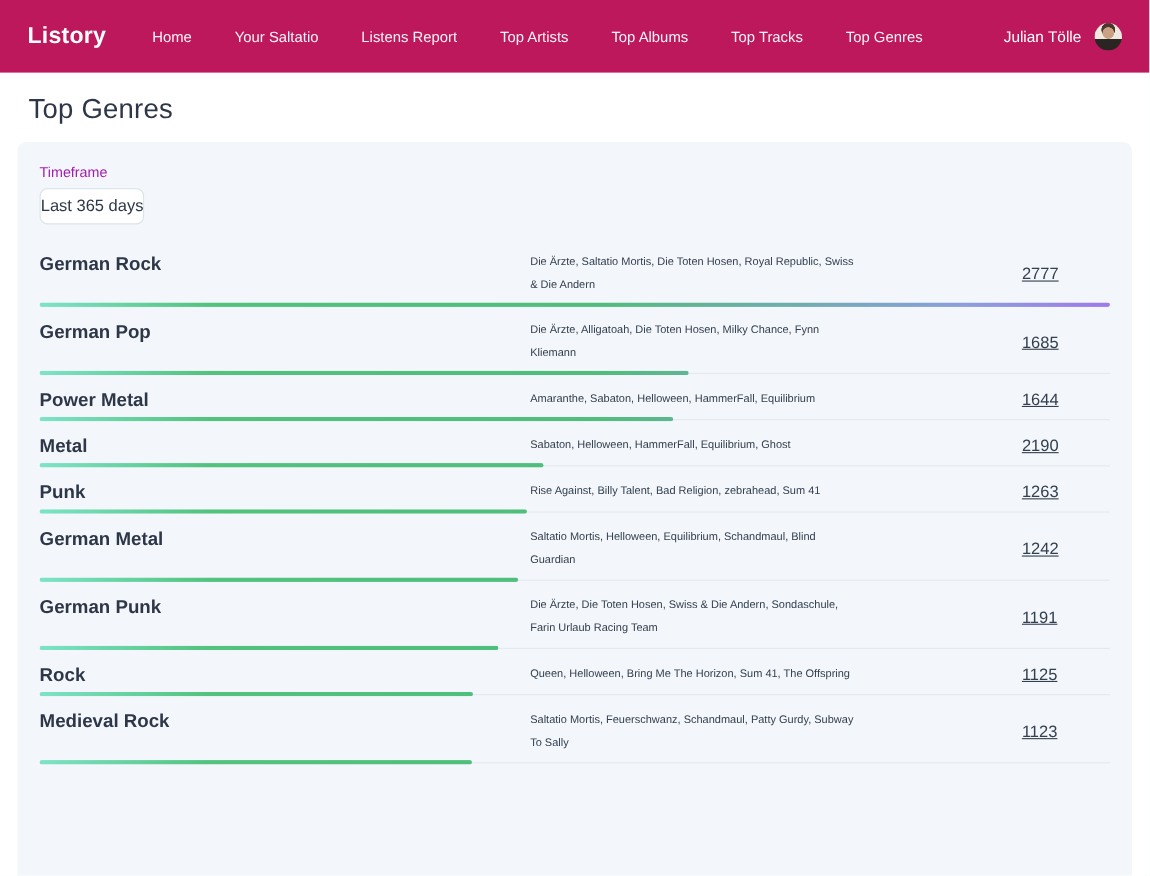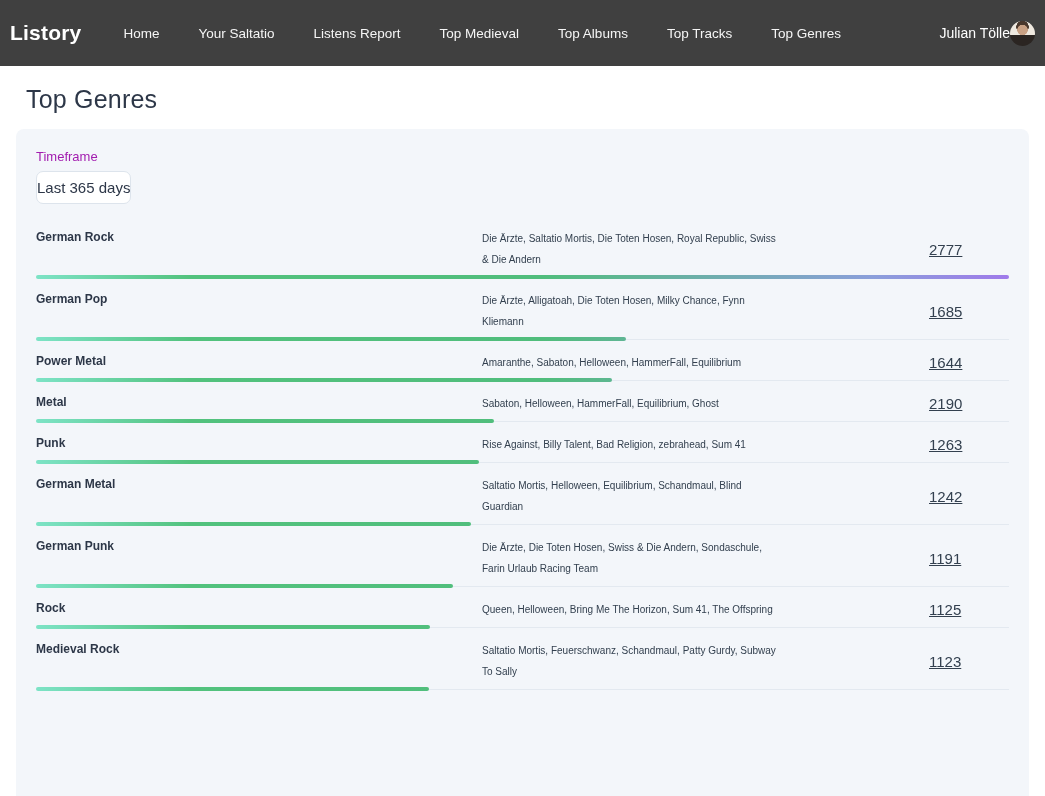--- a/index.html
+++ b/index.html
@@ -1,27 +1,27 @@
 <!DOCTYPE html>
 <html><head>
 <meta charset="utf-8">
 <style>
   * { box-sizing: border-box; margin: 0; padding: 0; }
   html, body { width: 1045px; height: 796px; overflow: hidden; background: #ffffff;
     font-family: "Liberation Sans", sans-serif; color: #2d3748; }
 
   
-  .app-header { height: 66px; background: #404040; display: flex; align-items: center;
-    padding: 0 10px; }
+  .app-header { height: 66px; background: #be185d; display: flex; align-items: center;
+    padding: 0 25px; }
   .brand { color: #ffffff; font-size: 21px; font-weight: 700; letter-spacing: 0.2px;
     text-decoration: none; cursor: pointer; }
   .main-nav { display: flex; align-items: center; margin-left: 42px; gap: 39px; }
   .nav-item { color: rgba(255,255,255,0.95); font-size: 13.5px; text-decoration: none;
     cursor: pointer; white-space: nowrap; }
-  .header-right { margin-left: auto; display: flex; align-items: center; }
+  .header-right { margin-left: auto; display: flex; align-items: center; gap: 12px; }
   .user-name { color: #ffffff; font-size: 14px; cursor: pointer; }
   .avatar { width: 25px; height: 25px; border-radius: 50%; cursor: pointer; overflow: hidden;
     background:
       radial-gradient(circle at 50% 36%, #c9a184 0 5px, rgba(0,0,0,0) 5.5px),
       radial-gradient(circle at 50% 24%, #4a382c 0 6px, rgba(0,0,0,0) 6.5px),
       linear-gradient(180deg, #efe9e0 0 58%, #2b2522 58%);
   }
 
   
   .page { padding: 0 16px; }
@@ -32,42 +32,42 @@
 
   .field-label { font-size: 13px; color: #a21caf; margin-bottom: 7px; }
   .timeframe-select { display: inline-block; background: #ffffff; border: 1px solid #dde4ec;
     border-radius: 7px; padding: 7px 0; font-size: 15px; color: #2d3748; cursor: pointer; }
 
   
   .genre-list { margin-top: 21px; }
   .genre-row { padding-top: 3px; margin-top: 8px; }
   .genre-row:first-child { margin-top: 0; }
   .row-grid { display: grid; grid-template-columns: 446px 1fr 80px; align-items: start; }
-  .genre-name { font-size: 12px; font-weight: 700; color: #2d3748; padding-top: 2px; }
+  .genre-name { font-size: 17px; font-weight: 700; color: #2d3748; padding-top: 2px; }
   .genre-artists { font-size: 10px; line-height: 21px; color: #33404f; max-width: 300px; }
   .genre-count { font-size: 15px; color: #33404f; align-self: center; text-align: left; text-decoration: underline; }
 
   .bar-track { position: relative; height: 4px; margin-top: 5px; }
   .bar-track::before { content: ""; position: absolute; left: 0; right: 0; top: 50%;
     height: 1px; background: #e3e9f0; }
   .bar-fill { position: absolute; left: 0; top: 0; height: 4px; border-radius: 2px;
     overflow: hidden; }
   .bar-gradient { height: 100%;
     background: linear-gradient(90deg, #7de3c6 0%, #52c27d 16%, #50bd7c 52%, #8b9fdb 86%, #9f7aea 100%); }
 </style>
 </head>
 <body>
 
 <header class="app-header">
   <a class="brand">Listory</a>
   <nav class="main-nav">
       <a class="nav-item">Home</a>
       <a class="nav-item">Your Saltatio</a>
       <a class="nav-item">Listens Report</a>
-      <a class="nav-item">Top Medieval</a>
+      <a class="nav-item">Top Artists</a>
       <a class="nav-item">Top Albums</a>
       <a class="nav-item">Top Tracks</a>
       <a class="nav-item">Top Genres</a>
     </nav>
   <div class="header-right">
     <span class="user-name">Julian Tölle</span>
     <span class="avatar"></span>
   </div>
 </header>
 

